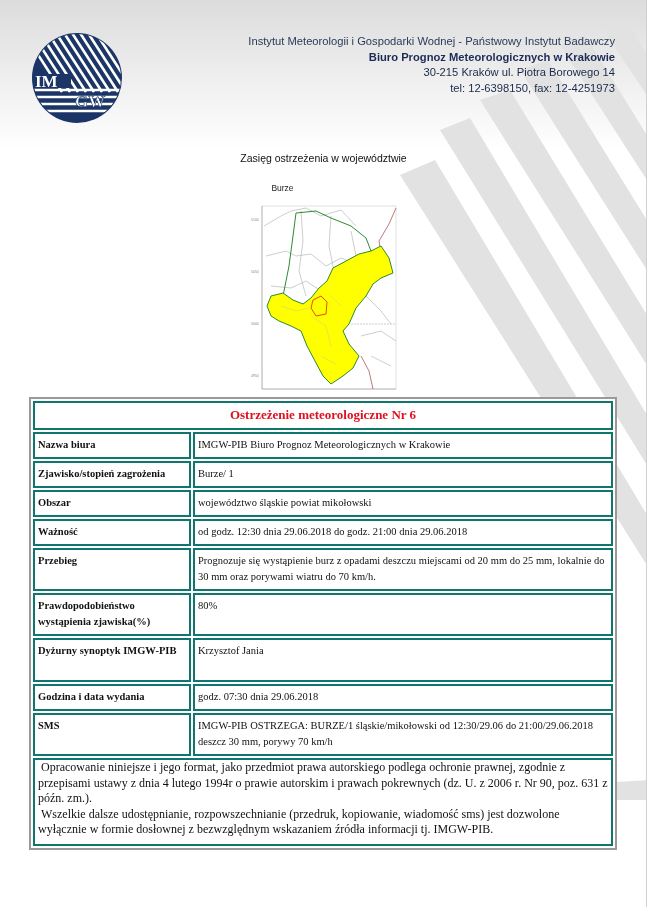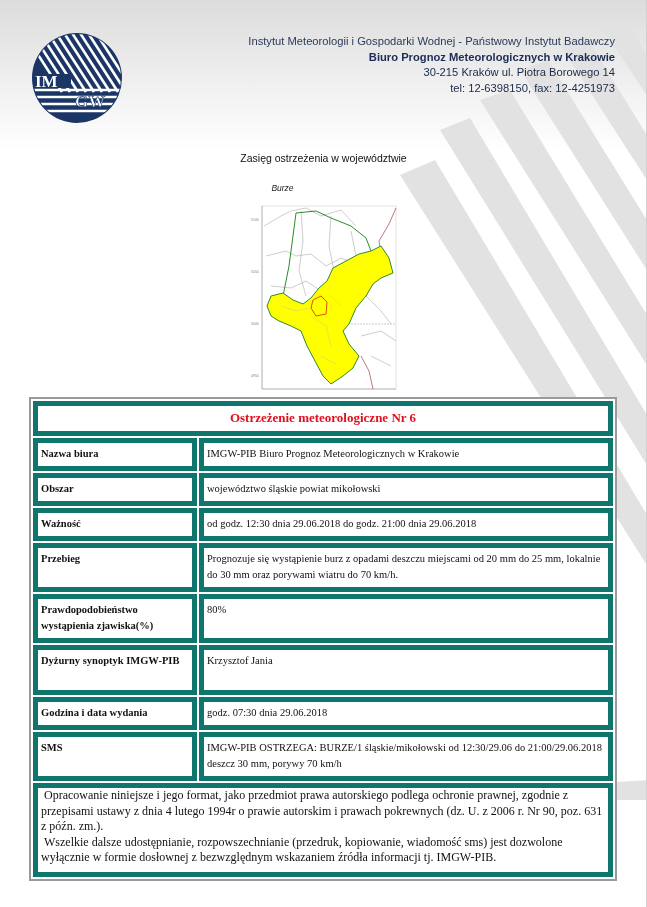--- a/index.html
+++ b/index.html
@@ -25,35 +25,35 @@
   }
   .header-text .org { color: #2a3a5a; }
   .header-text .bureau { font-weight: bold; color: #1b2b55; }
 
   .map-title {
     position: absolute; left: 0; width: 647px; top: 152px; text-align: center; z-index: 3;
     font-family: "Liberation Sans", sans-serif; font-size: 10.5px; color: #111;
   }
   .map-sub {
     position: absolute; left: 0; width: 565px; top: 183px; text-align: center; z-index: 3;
-    font-family: "Liberation Sans", sans-serif; font-size: 8.5px; color: #222; font-style: italic;
+    font-family: "Liberation Sans", sans-serif; font-size: 8.5px; color: #222;
   }
   .map-box {
     position: absolute; left: 231px; top: 196px; width: 180px; height: 200px; z-index: 3;
     background: #ffffff;
   }
 
   .warning-table {
     position: absolute; left: 29px; top: 397px; width: 588px; z-index: 3;
     border-collapse: separate; border-spacing: 2px;
     border: 2px solid #9a9a9a; background: #ffffff;
     font-family: "Liberation Serif", serif; font-size: 10.5px; color: #111;
   }
   .warning-table td {
-    border: 5px solid #0f766e; padding: 3px 3px 4px 3px; vertical-align: top;
+    border: 2px solid #0f766e; padding: 3px 3px 4px 3px; vertical-align: top;
     background: transparent; line-height: 16px;
   }
   .warning-table td.label { width: 148px; font-weight: bold; }
   .warning-table td.title-cell {
     text-align: center; color: #e0101e; font-weight: bold; font-size: 13px; padding: 3px 0 4px 0; line-height: 18px;
   }
   .warning-table td.foot {
     font-size: 12px; line-height: 15.5px; padding: 0 3px 6px 3px;
   }
 </style>
@@ -160,20 +160,24 @@
 <table class="warning-table">
   <tbody>
     <tr>
       <td class="title-cell" colspan="2">Ostrzeżenie meteorologiczne Nr 6</td>
     </tr>
     <tr>
       <td class="label">Nazwa biura</td>
       <td>IMGW-PIB Biuro Prognoz Meteorologicznych w Krakowie</td>
     </tr>
     <tr>
+      <td class="label">Zjawisko/stopień zagrożenia</td>
+      <td>Burze/ 1</td>
+    </tr>
+    <tr>
       <td class="label">Obszar</td>
       <td>województwo śląskie powiat mikołowski</td>
     </tr>
     <tr>
       <td class="label">Ważność</td>
       <td>od godz. 12:30 dnia 29.06.2018 do godz. 21:00 dnia 29.06.2018</td>
     </tr>
     <tr>
       <td class="label">Przebieg</td>
       <td>Prognozuje się wystąpienie burz z opadami deszczu miejscami od 20 mm do 25 mm, lokalnie do 30 mm oraz porywami wiatru do 70 km/h.</td>

